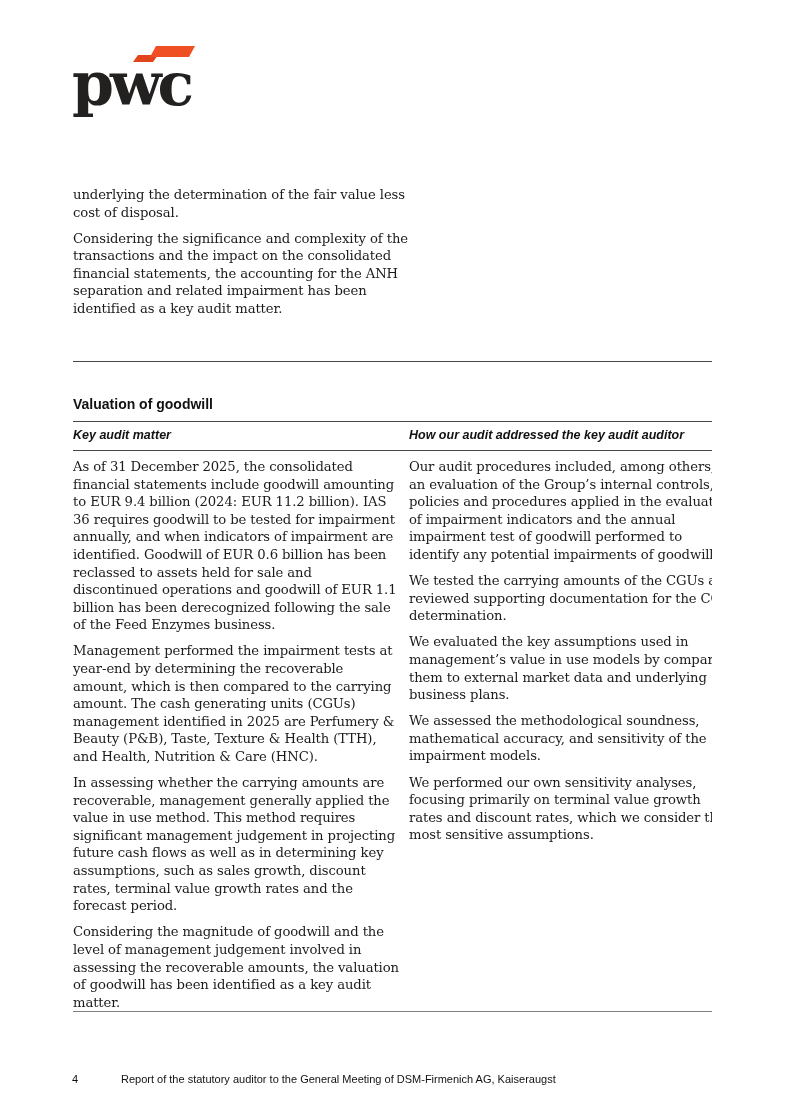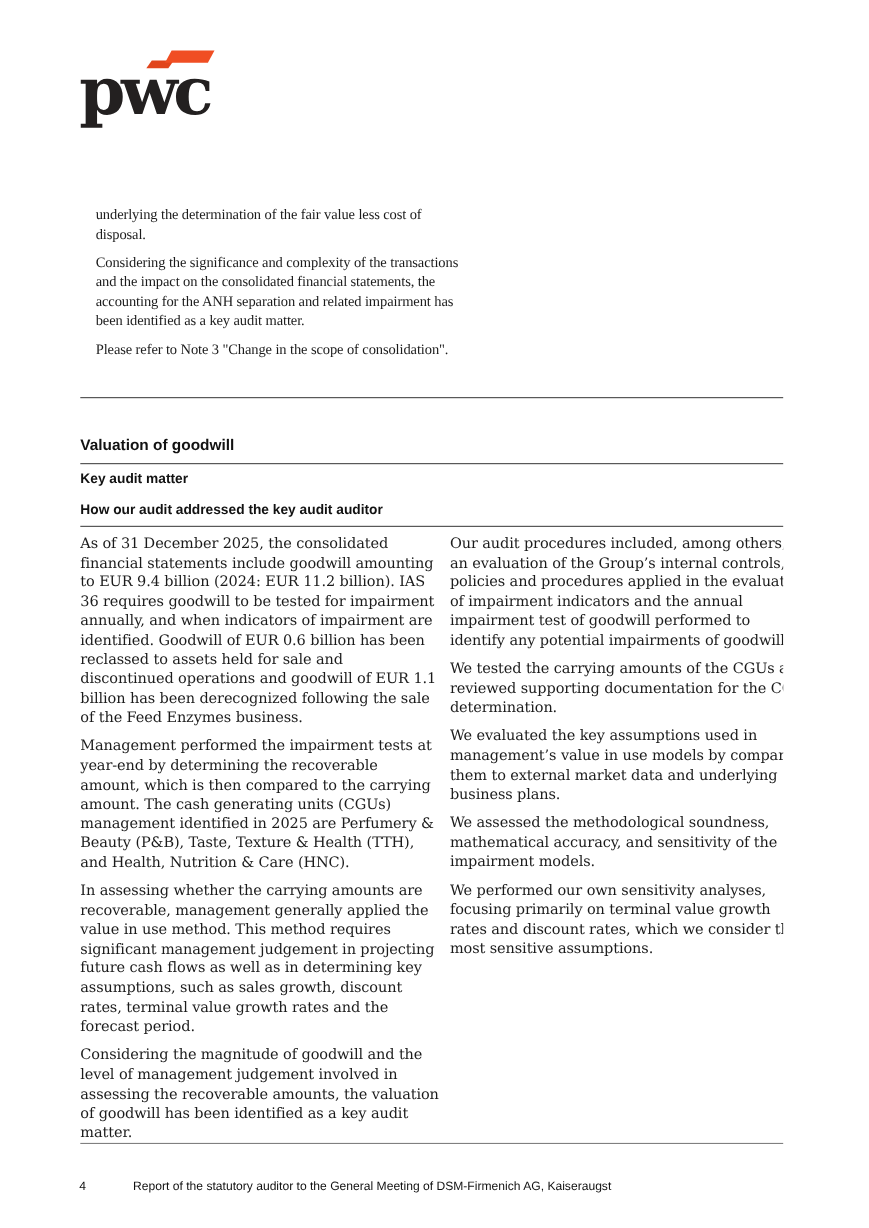--- a/index.html
+++ b/index.html
@@ -16,42 +16,43 @@
   .logo { position:absolute; left:72px; top:40px; width:150px; height:80px; }
   .logo-word {
     position:absolute; left:0; top:14px;
     font-family:"DejaVu Serif", serif;
     font-weight:bold; font-size:60px; line-height:1;
     letter-spacing:-4px; color:#232020;
   }
   .logo-swoosh { position:absolute; left:57px; top:3px; }
 
   
-  .intro { position:absolute; left:87px; top:186px; width:338px;font-family:Liberation Serif, serif; }
+  .intro { position:absolute; left:73px; top:186px; width:338px; }
   .serif-p {
     font-size:13.2px; line-height:17.6px; letter-spacing:-0.1px;
     margin:0 0 8.5px 0; color:#1b1b1b;
   }
   .serif-p:last-child { margin-bottom:0; }
 
   .rule { position:absolute; left:73px; width:662px; border-top:1.5px solid #474747; }
   .rule-intro { top:361px; }
 
   
   .section-heading {
     position:absolute; left:73px; top:396px;
     font-family:"Liberation Sans", sans-serif;
     font-weight:bold; font-size:14px; line-height:1.2; color:#121212;
   }
 
   .kam { position:absolute; left:73px; top:421px; width:662px; }
   .kam-head {
-    display:grid; grid-template-columns:1fr; column-gap:10px;
+    display:grid; grid-template-columns:1fr 1fr; column-gap:10px;
     border-top:1.5px solid #474747;
     border-bottom:1.5px solid #474747;
+    font-style:italic;
   }
   .kam-head .th {
     font-family:"Liberation Sans", sans-serif;
     font-weight:bold; font-size:12.5px; line-height:1.2; color:#121212;
     padding:6px 0 7px 0;
   }
   .kam-body {
     display:grid; grid-template-columns:1fr 1fr; column-gap:10px;
     padding-top:7px; box-sizing:border-box;
     min-height:534px;
@@ -77,21 +78,20 @@
     <svg class="logo-swoosh" width="70" height="22" viewBox="0 0 70 22">
       <polygon points="4,19 24,19 29,12 9,12" fill="#e1451c"></polygon>
       <polygon points="21,14 60,14 66,3 27,3" fill="#f04e23"></polygon>
     </svg>
     <div class="logo-word">pwc</div>
   </div>
 
   <div class="intro">
     <p class="serif-p">underlying the determination of the fair value less cost of disposal.</p>
     <p class="serif-p">Considering the significance and complexity of the transactions and the impact on the consolidated financial statements, the accounting for the ANH separation and related impairment has been identified as a key audit matter.</p>
-    <p class="serif-p">Please refer to Note 3 "Change in the scope of consolidation".</p>
   </div>
 
   <div class="rule rule-intro"></div>
 
   <div class="section-heading">Valuation of goodwill</div>
 
   <div class="kam">
     <div class="kam-head">
       <div class="th">Key audit matter</div>
       <div class="th">How our audit addressed the key audit auditor</div>

